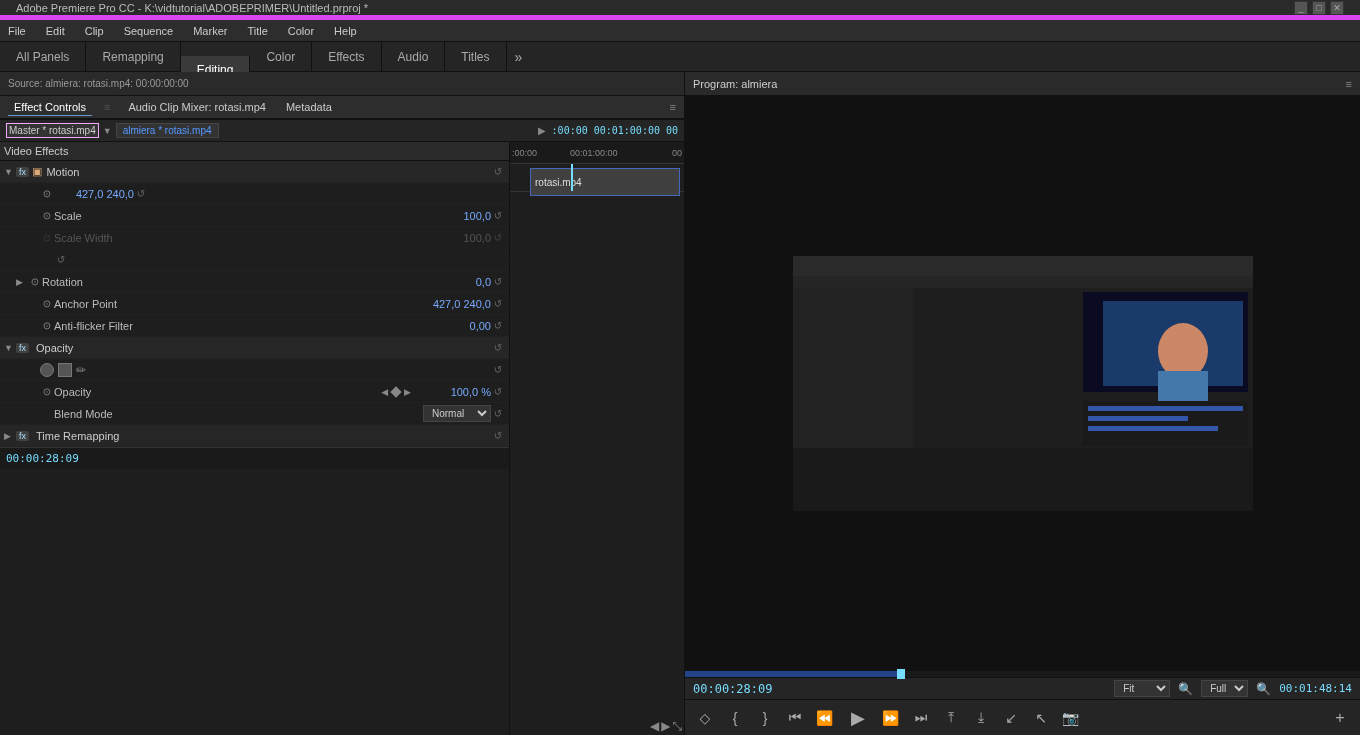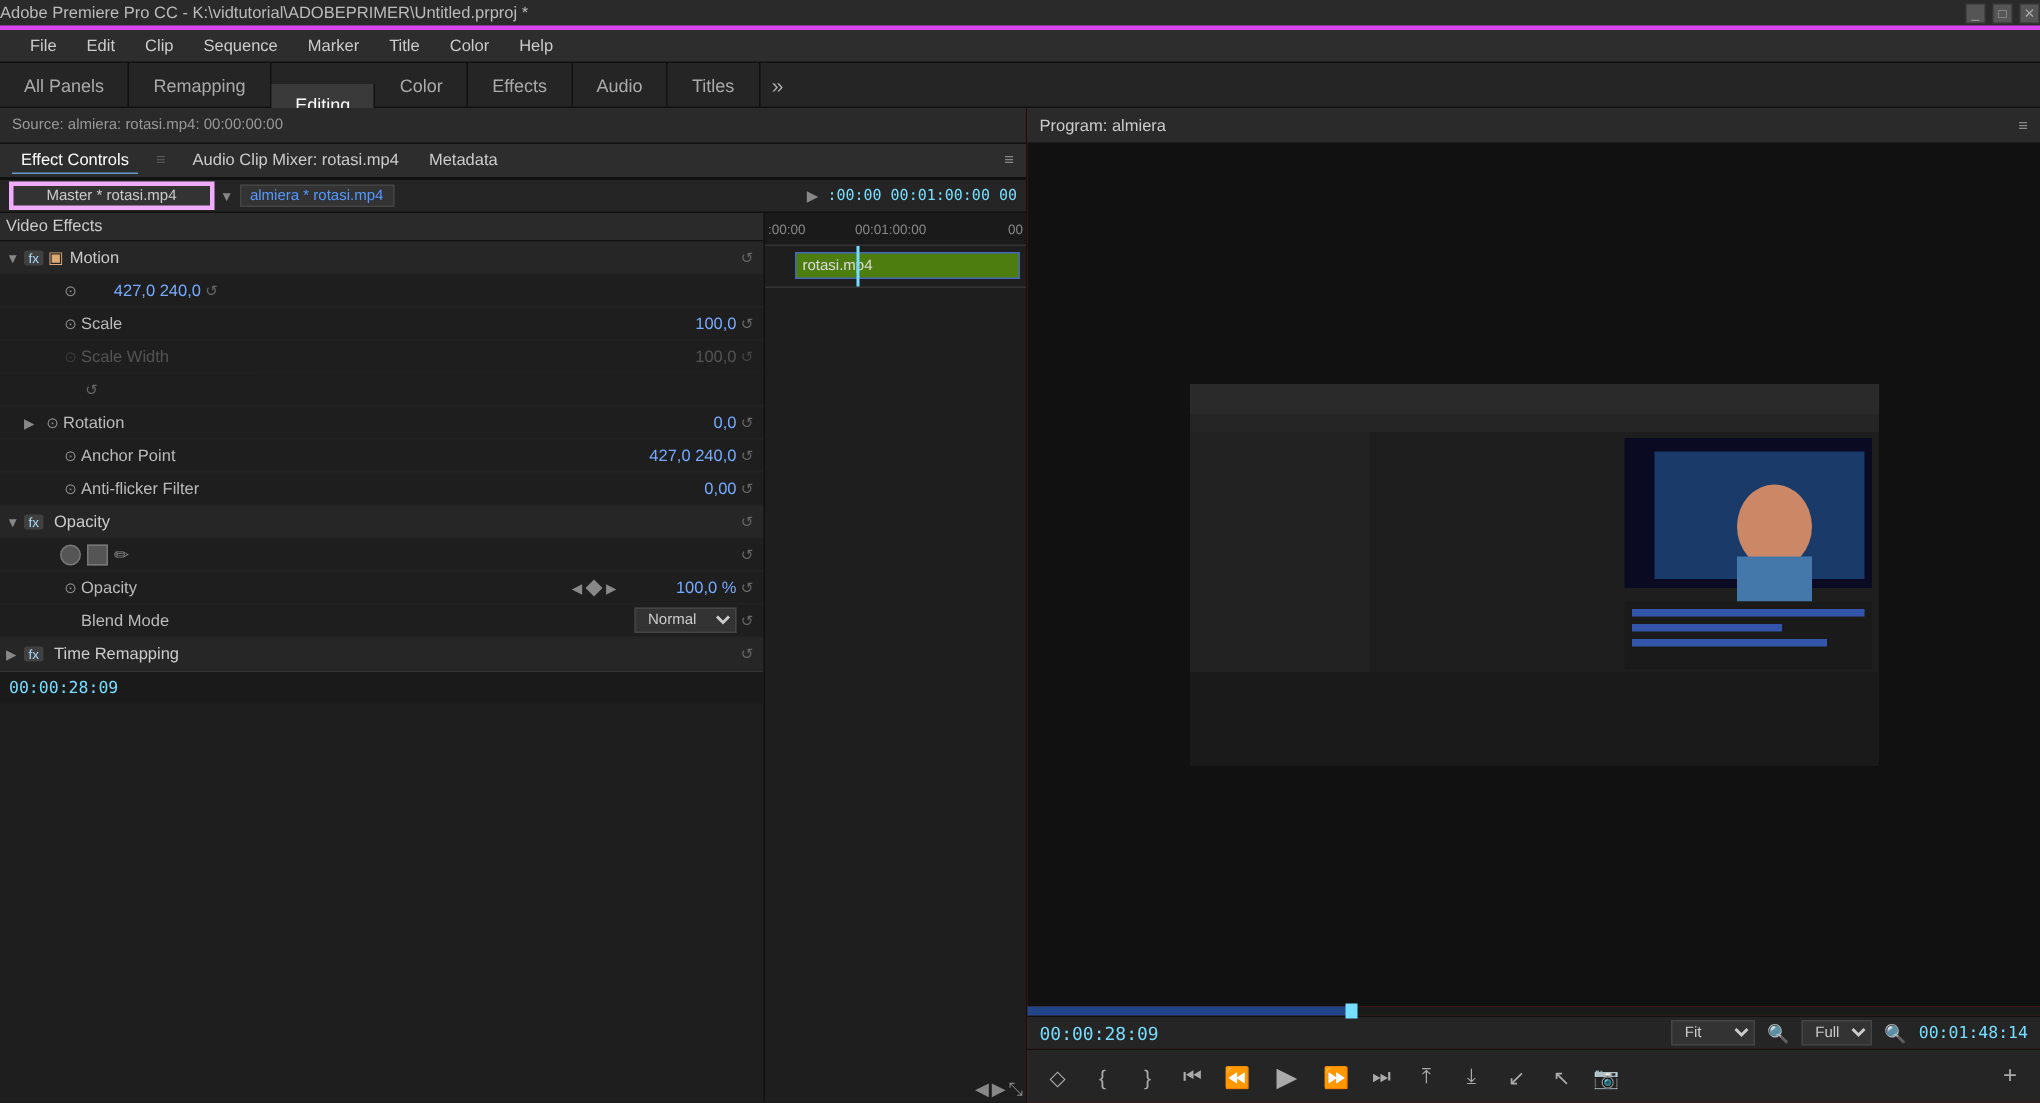--- a/index.html
+++ b/index.html
@@ -1,25 +1,25 @@
 <!DOCTYPE html>
 <html><head>
   <meta charset="utf-8">
   <style>
     * { margin: 0; padding: 0; box-sizing: border-box; }
     body { width: 1360px; height: 735px; background: #1a1a1a; color: #ccc; font-family: 'Arial', sans-serif; font-size: 11px; overflow: hidden; }
     
     
-    #titlebar { background: #2a2a2a; height: 20px; display: flex; align-items: center; padding: 0 0; border-bottom: 3px solid #d946ef; }
+    #titlebar { background: #2a2a2a; height: 20px; display: flex; align-items: center; padding: 0 16px; border-bottom: 5px solid #d946ef; }
     #titlebar .title { font-size: 11px; color: #bbb; flex: 1; }
     #titlebar .win-controls { display: flex; gap: 4px; }
     #titlebar .win-btn { width: 14px; height: 14px; background: #555; border: 1px solid #333; cursor: pointer; display: flex; align-items: center; justify-content: center; font-size: 9px; color: #aaa; }
     
     
-    #menubar { background: #2d2d2d; height: 22px; display: flex; align-items: center; padding: 0 16px; border-bottom: 1px solid #111; gap: 12px; }
+    #menubar { background: #2d2d2d; height: 22px; display: flex; align-items: center; padding: 0 4px; border-bottom: 1px solid #111; gap: 12px; }
     #menubar span { font-size: 11px; color: #ccc; cursor: pointer; padding: 2px 4px; }
     
     
     #topnav { background: #252525; height: 30px; display: flex; align-items: center; border-bottom: 1px solid #111; }
     .nav-tab { padding: 0 16px; height: 30px; display: flex; align-items: center; font-size: 12px; color: #aaa; cursor: pointer; border-right: 1px solid #111; }
     .nav-tab.active { background: #3a3a3a; color: #fff; border-bottom: 2px solid #6699cc; margin-top: 28px; }
     .nav-more { padding: 0 8px; font-size: 14px; color: #aaa; }
     
     
     #main { display: flex; height: calc(735px - 72px); }
@@ -133,21 +133,21 @@
       <span class="tab-label active">Effect Controls</span>
       <span style="color:#555;margin:0 4px;">≡</span>
       <span class="tab-label">Audio Clip Mixer: rotasi.mp4</span>
       <span class="tab-label">Metadata</span>
       <span style="flex:1"></span>
       <span style="color:#888;cursor:pointer;">≡</span>
     </div>
 
     <div class="controls-top" style="justify-content:space-between;">
       <div style="display:flex;align-items:center;gap:4px;">
-        <span style="background:#333;border:3px solid #f0abfc;color:#ccc;padding:1px 22px;cursor:pointer;font-size:10px;">Master * rotasi.mp4</span>
+        <span style="background:#333;border:1px solid #f0abfc;color:#ccc;padding:1px 2px;cursor:pointer;font-size:10px;">Master * rotasi.mp4</span>
         <span style="color:#888;font-size:9px;">▼</span>
         <span style="background:#333;border:1px solid #444;color:#5599ff;padding:1px 6px;cursor:pointer;font-size:10px;">almiera * rotasi.mp4</span>
       </div>
       <div style="display:flex;align-items:center;gap:6px;">
         <span style="color:#888;font-size:10px;">▶</span>
         <span style="color:#77ddff;font-family:monospace;font-size:10px;">:00:00</span>
         <span style="color:#77ddff;font-family:monospace;font-size:10px;">00:01:00:00</span>
         <span style="color:#77ddff;font-family:monospace;font-size:10px;">00</span>
       </div>
     </div>
@@ -279,21 +279,21 @@
 
       <div id="effect-timeline" style="position:relative;overflow:hidden;">
 
         <div style="height:22px;background:#1a1a1a;border-bottom:1px solid #333;position:relative;display:flex;align-items:center;padding:0 4px;">
           <span style="font-size:9px;color:#888;position:absolute;left:2px;">:00:00</span>
           <span style="font-size:9px;color:#888;position:absolute;left:60px;">00:01:00:00</span>
           <span style="font-size:9px;color:#888;position:absolute;right:2px;">00</span>
         </div>
 
         <div style="position:relative;height:28px;background:#1e1e1e;border-bottom:1px solid #333;">
-          <div style="position:absolute;left:20px;top:4px;right:4px;height:18px;background:#4d7c0f;border:1px solid #4466bb;display:flex;align-items:center;padding:0 4px;font-size:10px;color:#ddd;cursor:pointer;">rotasi.mp4</div>
+          <div style="position:absolute;left:20px;top:4px;right:4px;height:28px;background:#404040;border:1px solid #4466bb;display:flex;align-items:center;padding:0 4px;font-size:10px;color:#ddd;cursor:pointer;">rotasi.mp4</div>
 
           <div style="position:absolute;left:35%;top:0;width:2px;height:100%;background:#77ddff;z-index:5;"></div>
         </div>
 
         <div style="position:absolute;bottom:0;right:0;display:flex;gap:2px;padding:2px;">
           <span style="color:#888;font-size:12px;cursor:pointer;">◀</span>
           <span style="color:#888;font-size:12px;cursor:pointer;">▶</span>
           <span style="color:#888;font-size:12px;cursor:pointer;">⤡</span>
         </div>
       </div>

